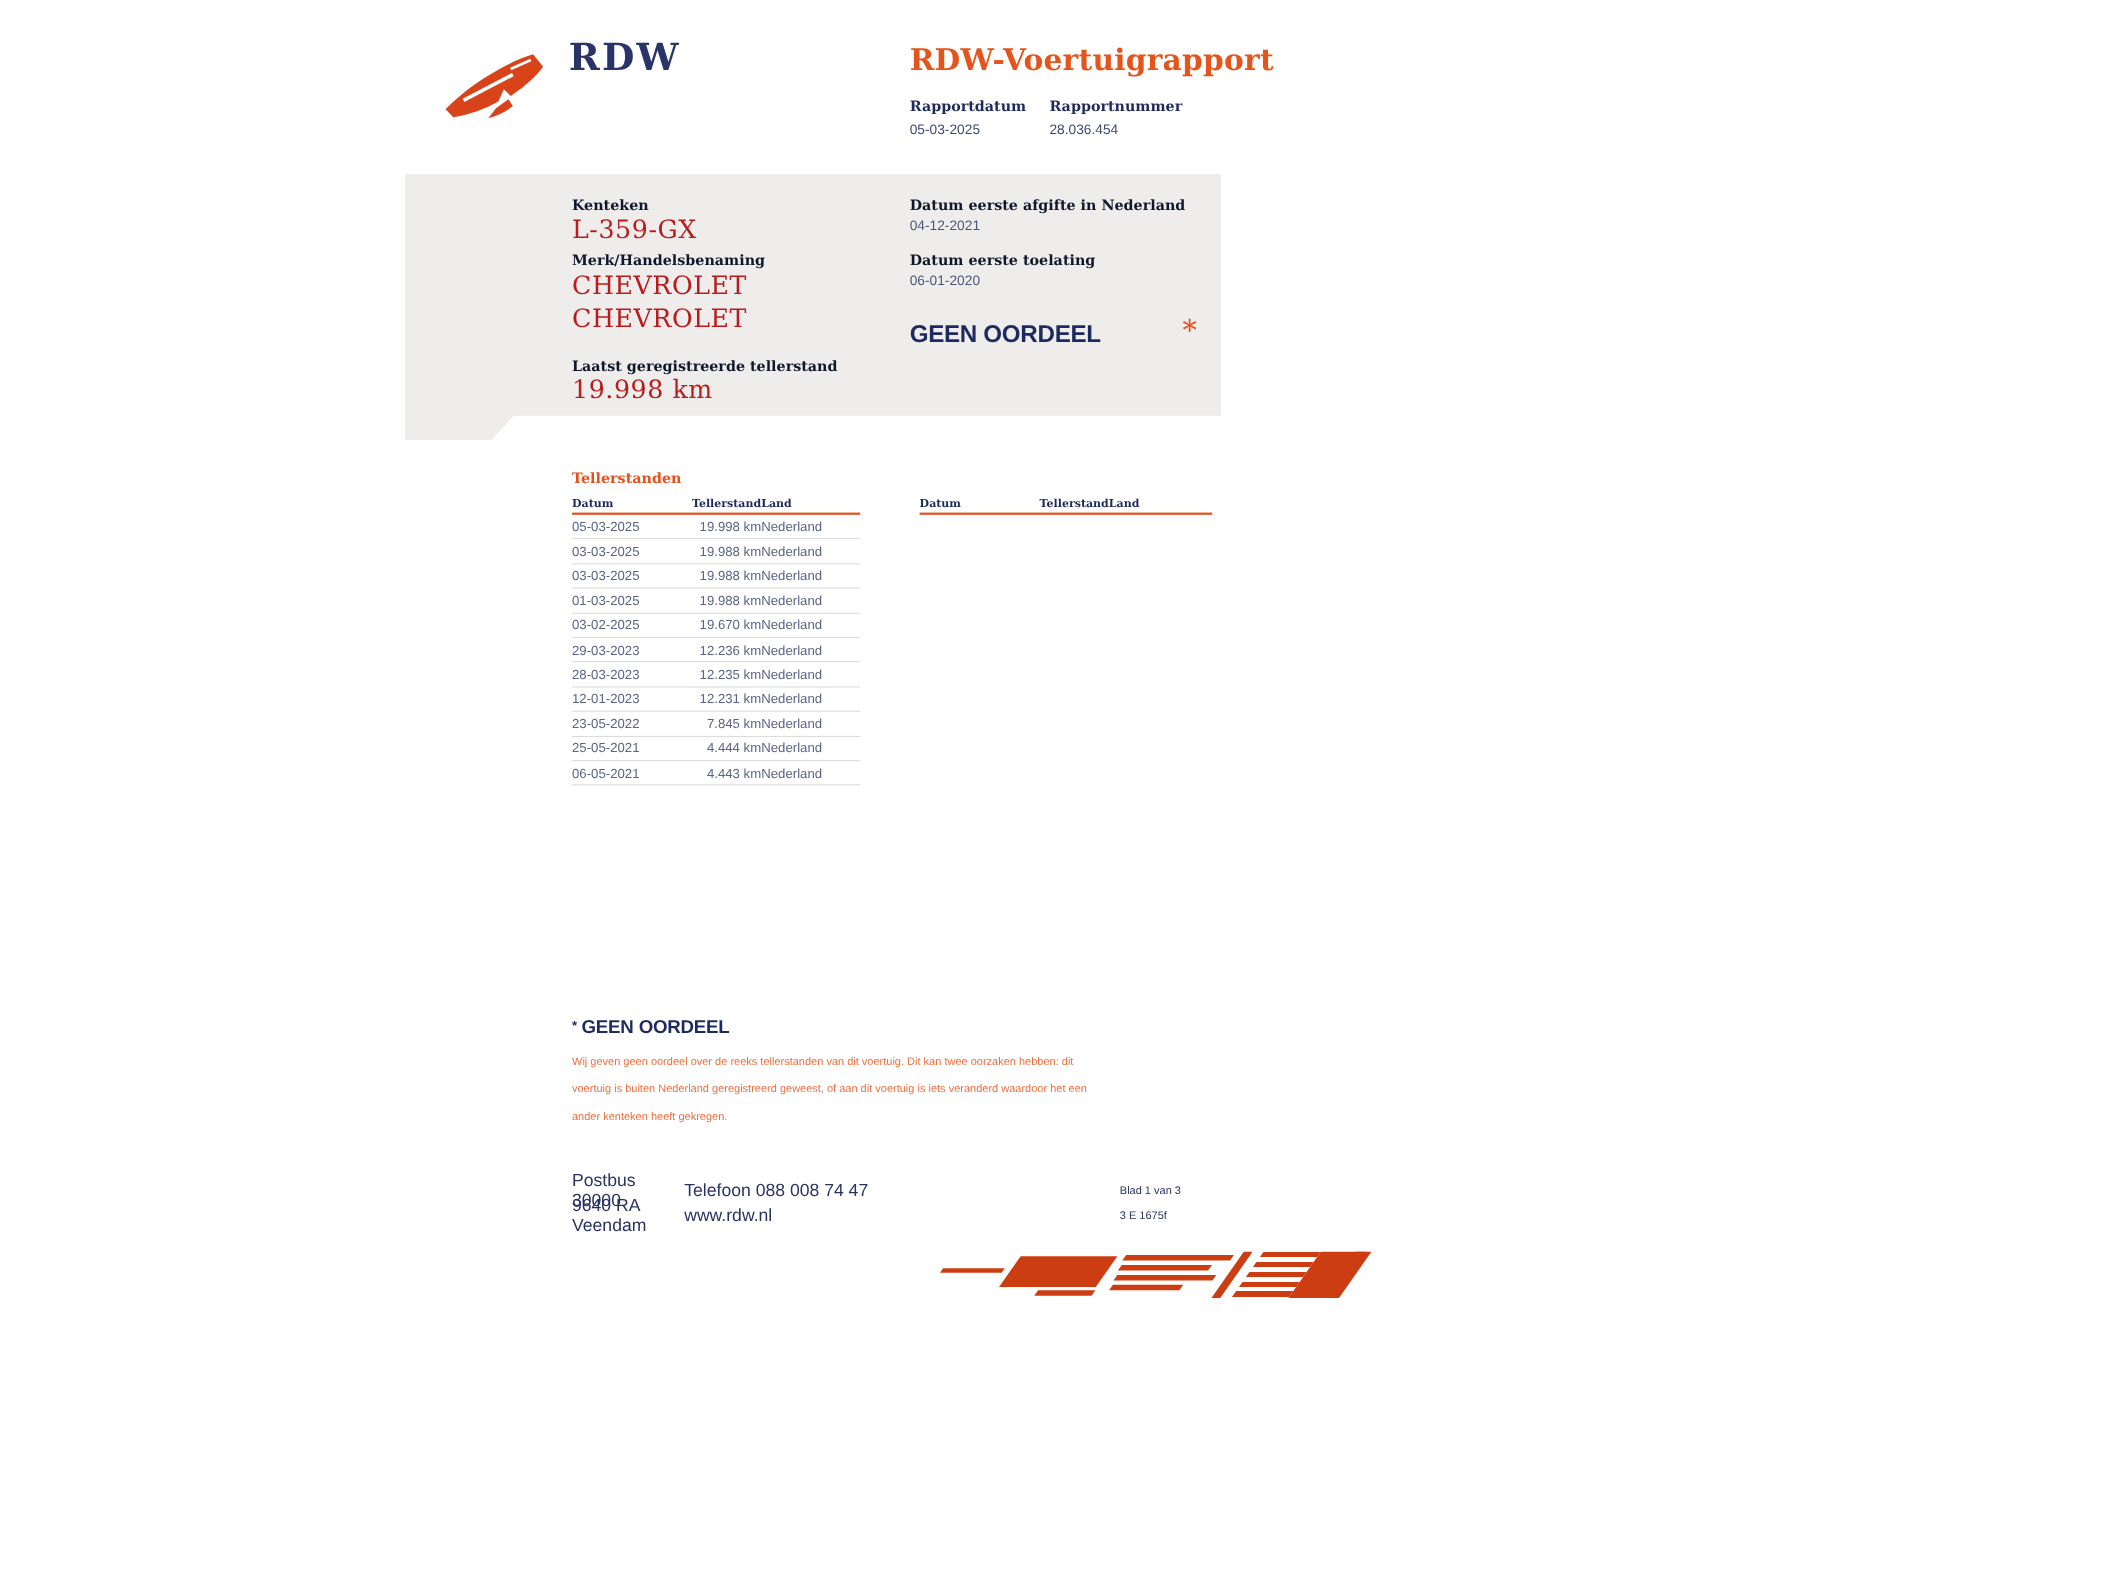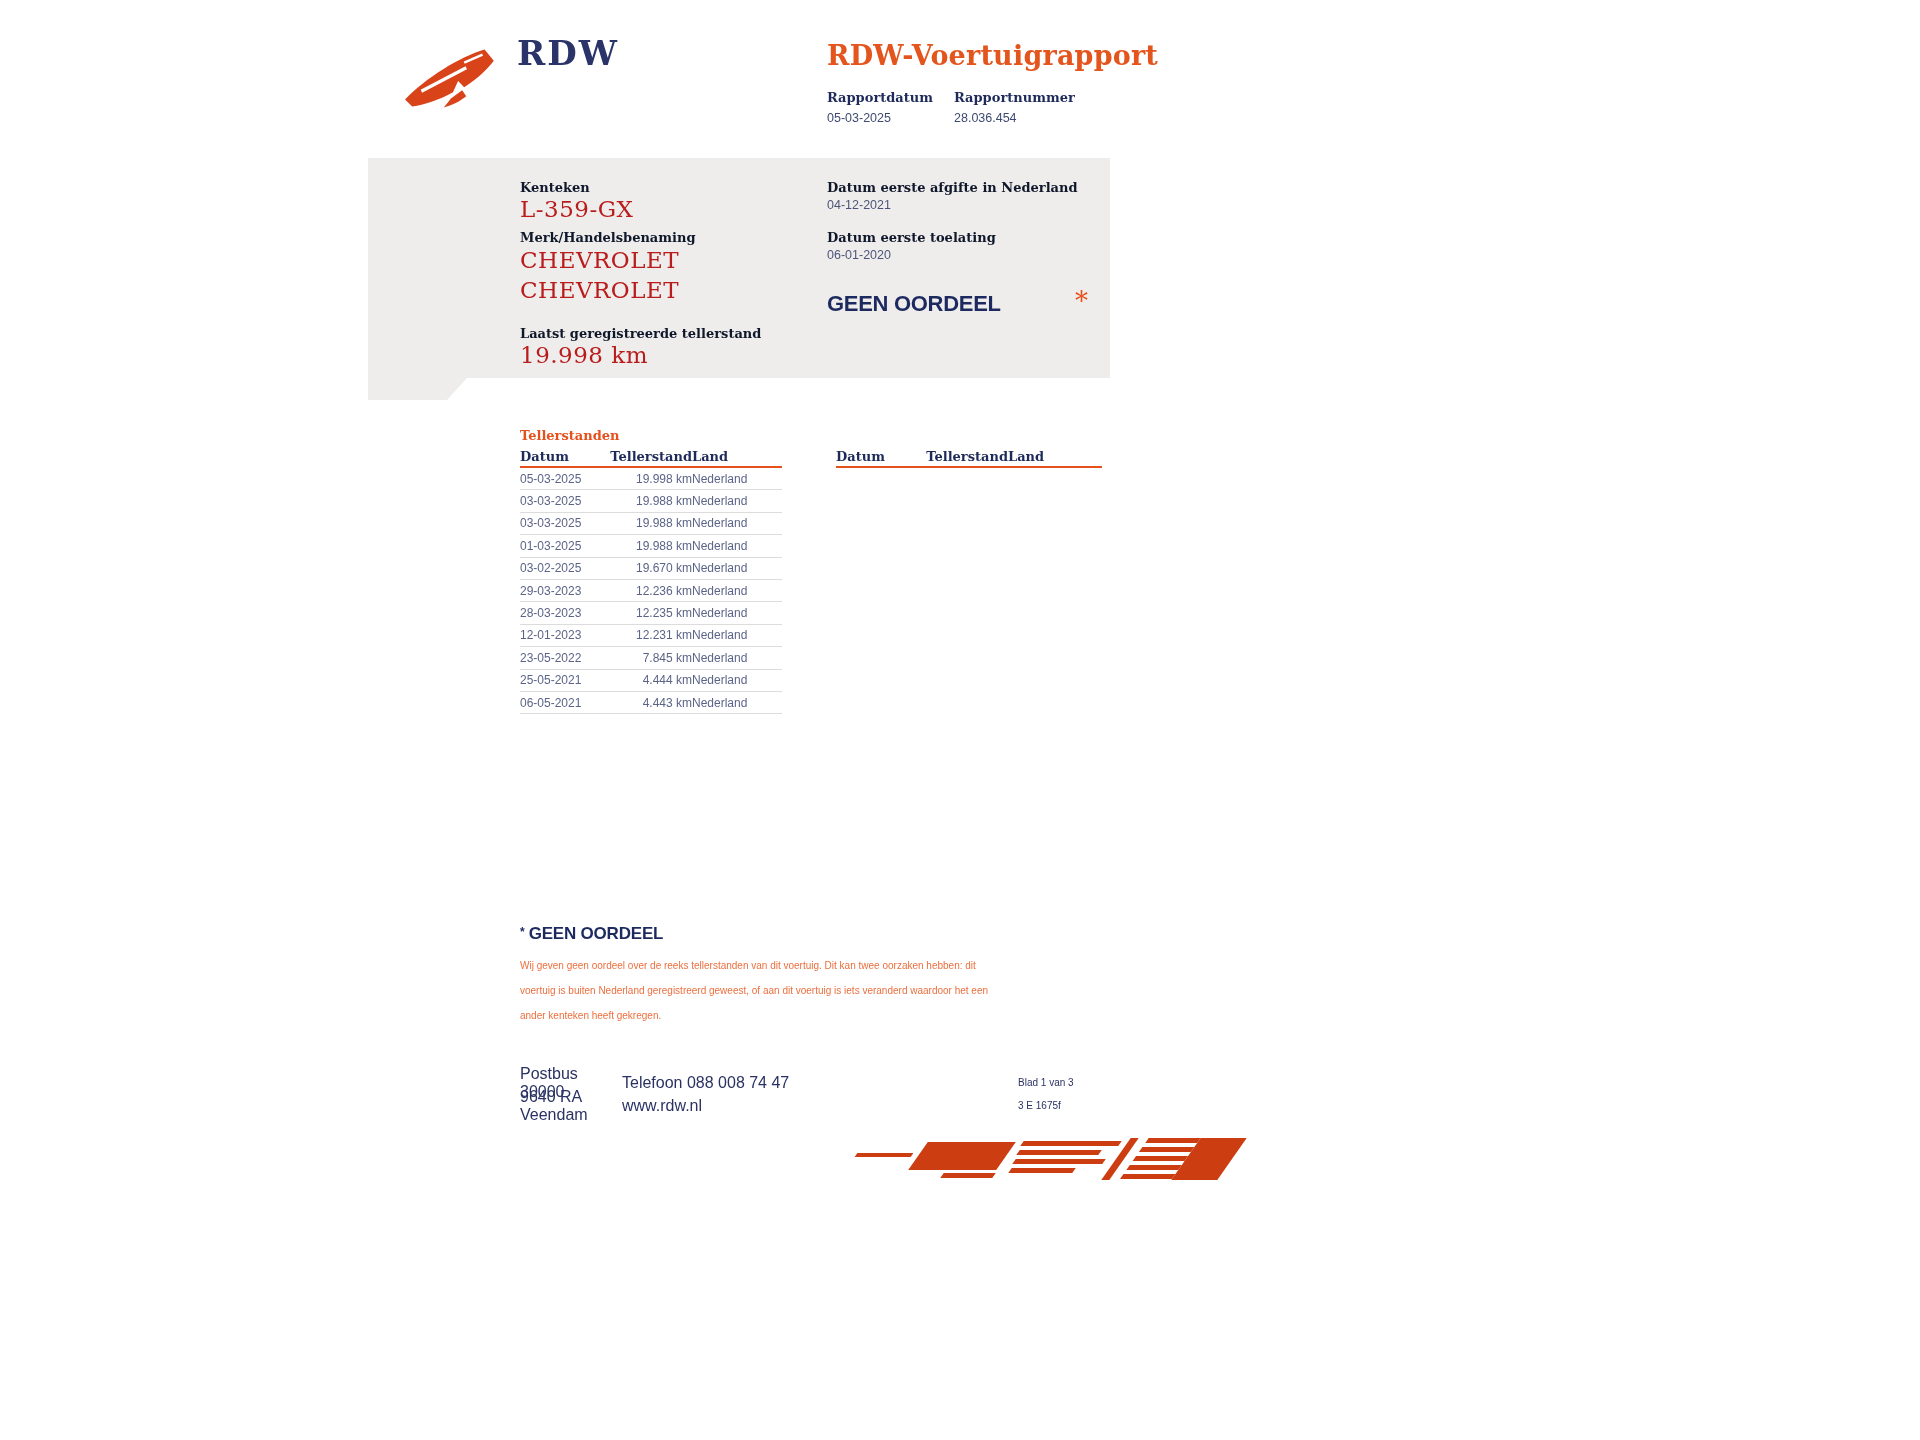--- a/index.html
+++ b/index.html
@@ -60,21 +60,21 @@
     font-family:"DejaVu Serif", serif;font-weight:bold;
     font-size:13px;color:#e4511c;
   }
   .meter-table{position:absolute;top:447px;}
   .meter-table.t1{left:520px;width:262px;}
   .meter-table.t2{left:836px;width:266px;}
   .thead{
     display:flex;align-items:flex-end;height:17px;
     border-bottom:2px solid #e4511c;padding-bottom:2px;
     font-family:"DejaVu Serif", serif;font-weight:bold;
-    font-size:13px;color:#1e2a5a;
+    font-size:10px;color:#1e2a5a;
   }
   .trow{
     display:flex;align-items:center;height:21.4px;
     border-bottom:1px solid #dcdcdc;
     font-size:12px;color:#5b6487;
   }
   .c0{width:90px;text-align:left;}
   .c1{width:82px;text-align:right;}
   .c2{flex:1;}
 

